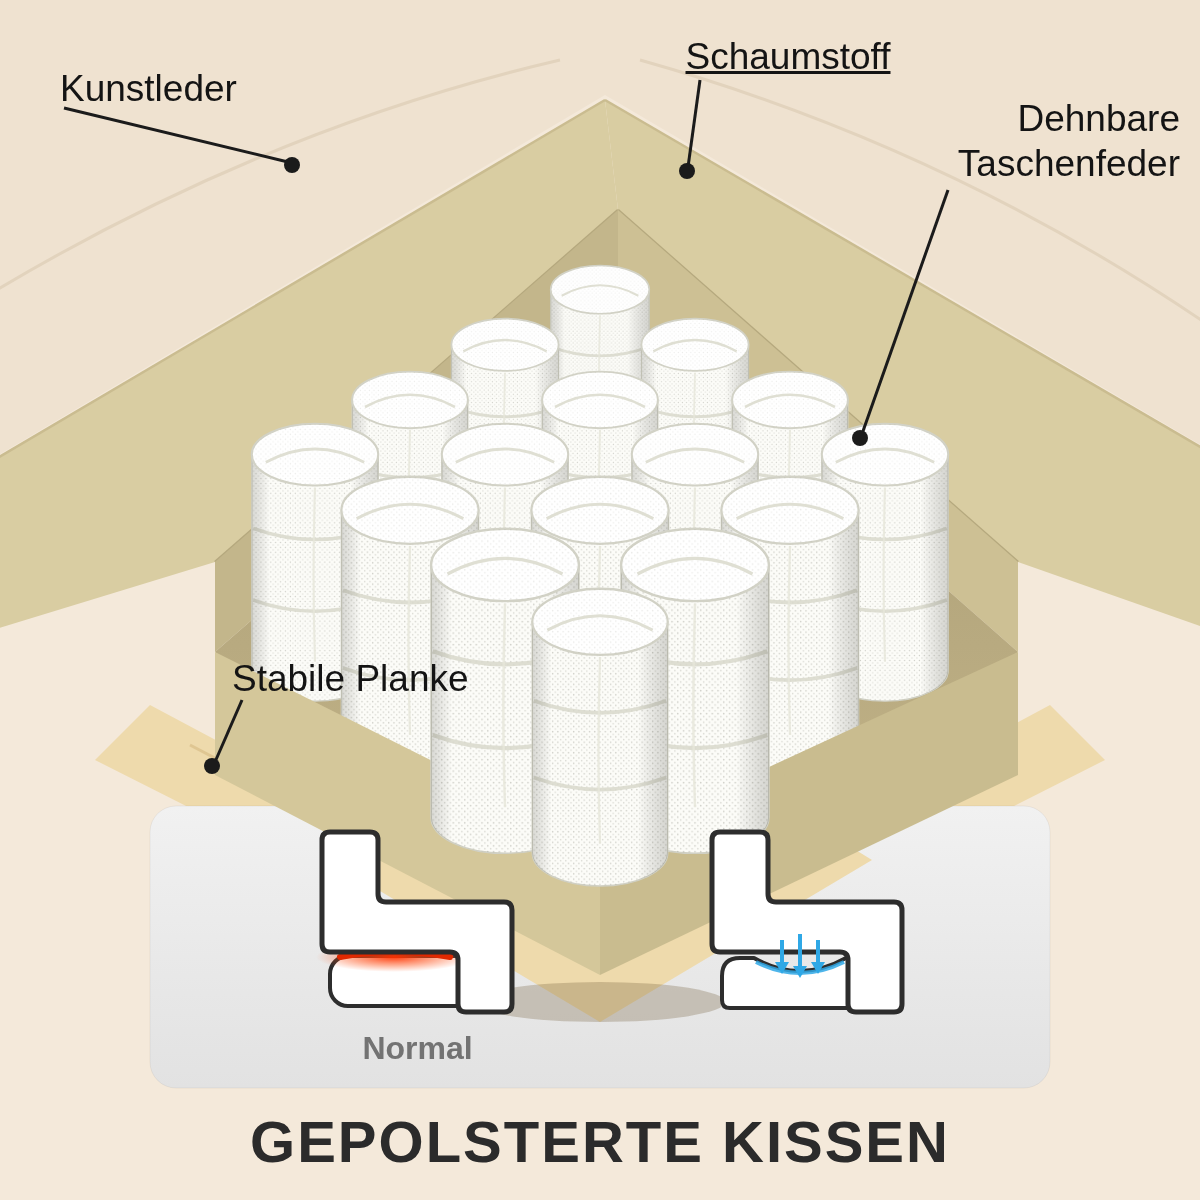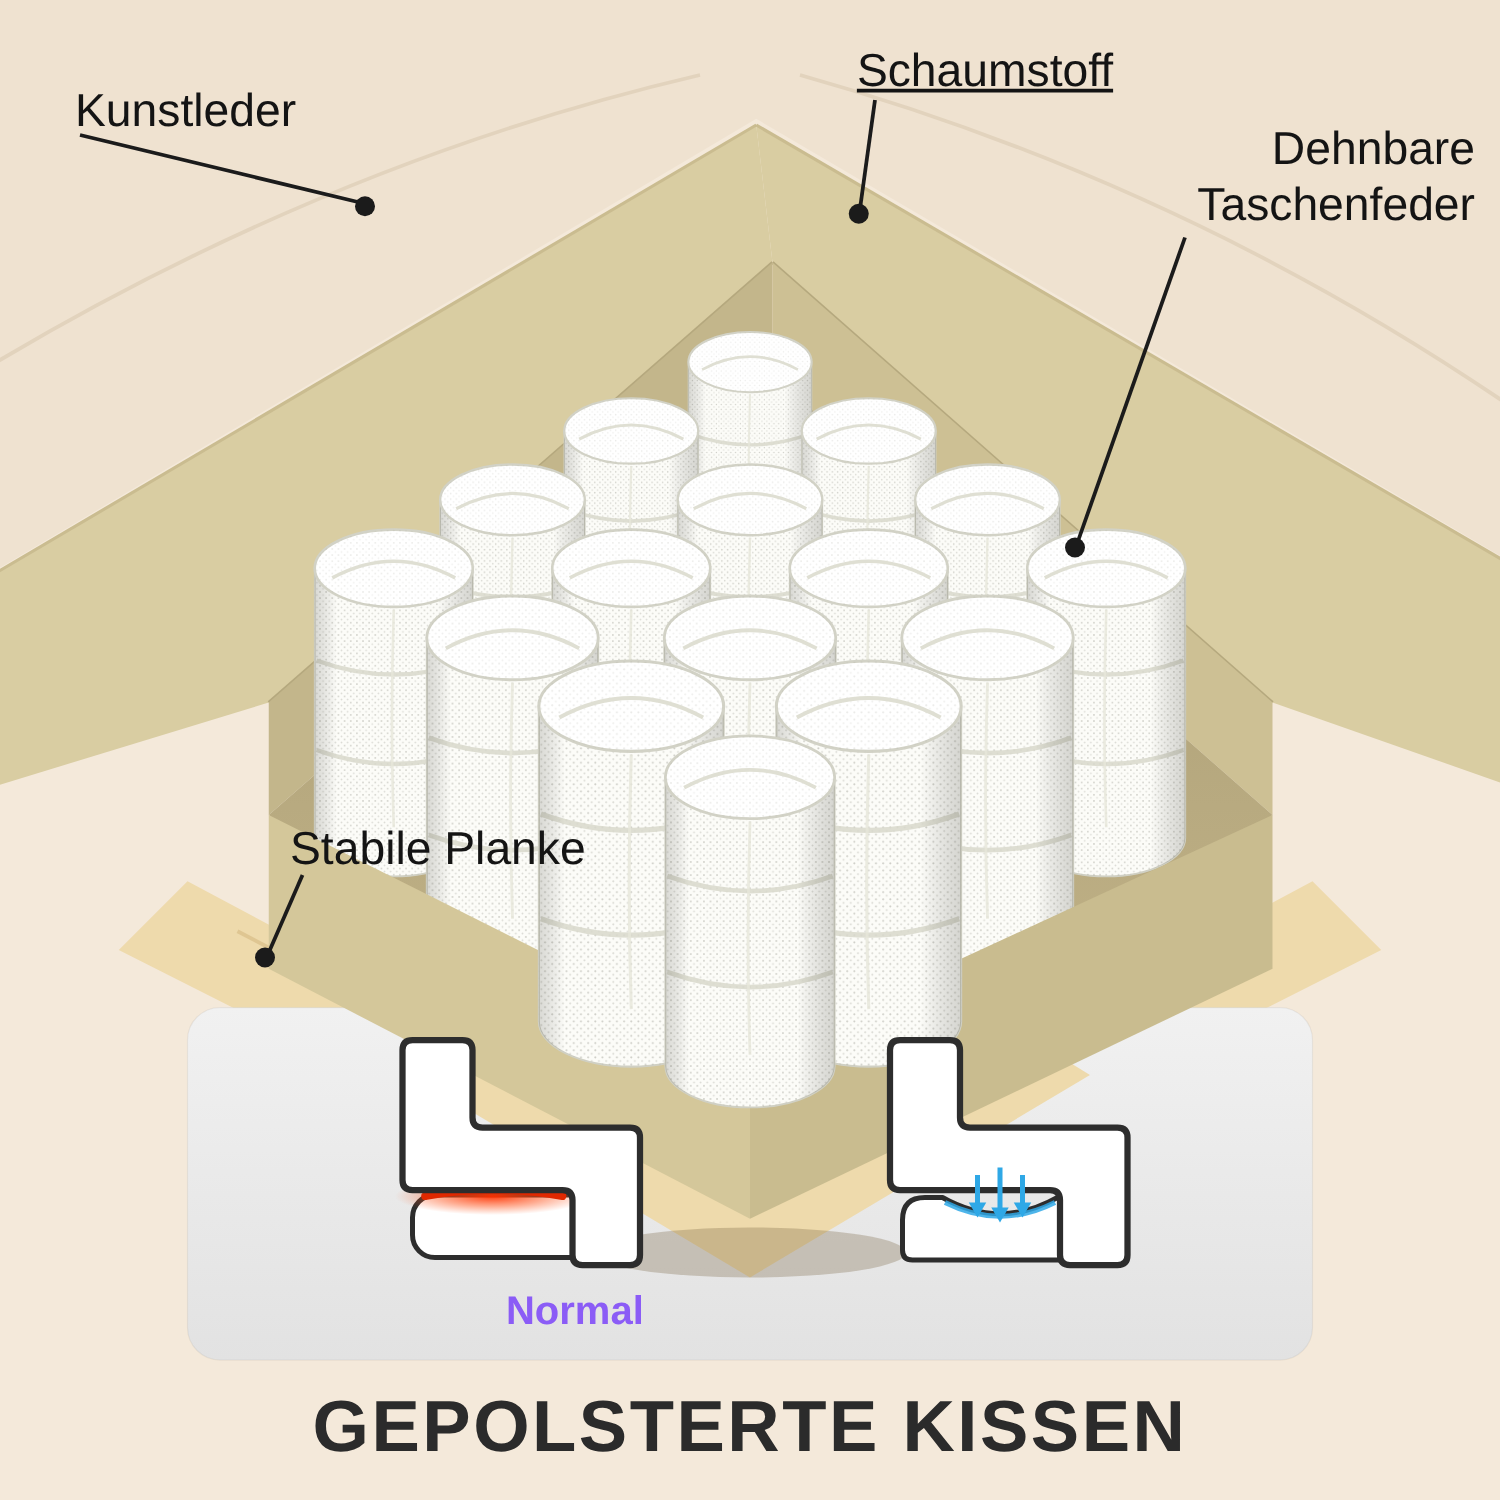--- a/index.html
+++ b/index.html
@@ -1,20 +1,20 @@
 <!DOCTYPE html>
 <html><head>
 <meta charset="utf-8">
 <style>
   html,body{margin:0;padding:0;background:#f4e9da;}
   .stage{position:relative;width:1200px;height:1200px;background:#f4e9da;overflow:hidden;
          font-family:"Liberation Sans",sans-serif;color:#141414;}
   .scene{position:absolute;left:0;top:0;width:1200px;height:1200px;}
   .part-label{position:absolute;font-size:37px;font-weight:500;line-height:1.22;color:#141414;z-index:5;}
-  .caption{position:absolute;font-size:32px;font-weight:700;color:#8b5cf6;text-align:right;z-index:5;}
+  .caption{position:absolute;font-size:32px;font-weight:700;color:#737373;text-align:center;z-index:5;}
   .big-title{position:absolute;left:0;top:1108px;width:1200px;text-align:center;
              font-size:58px;font-weight:800;letter-spacing:2px;color:#2b2b2b;z-index:5;}
   .ta-right{text-align:right;}
   .ta-center{text-align:center;}
 </style>
 </head>
 <body>
 
 <div class="stage">
 

